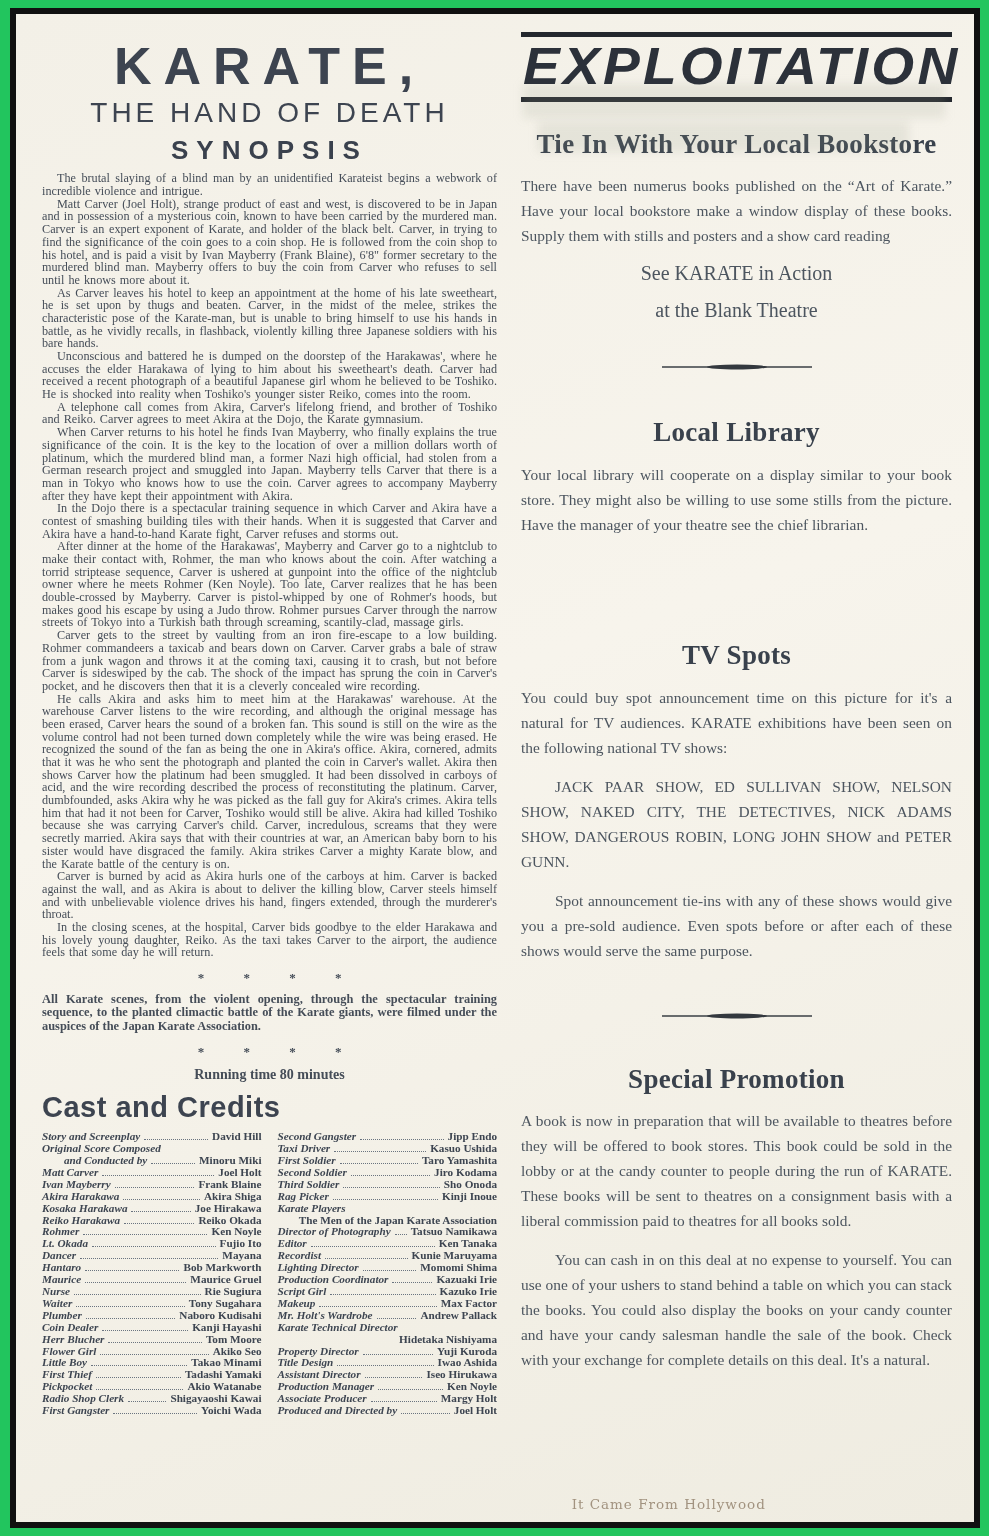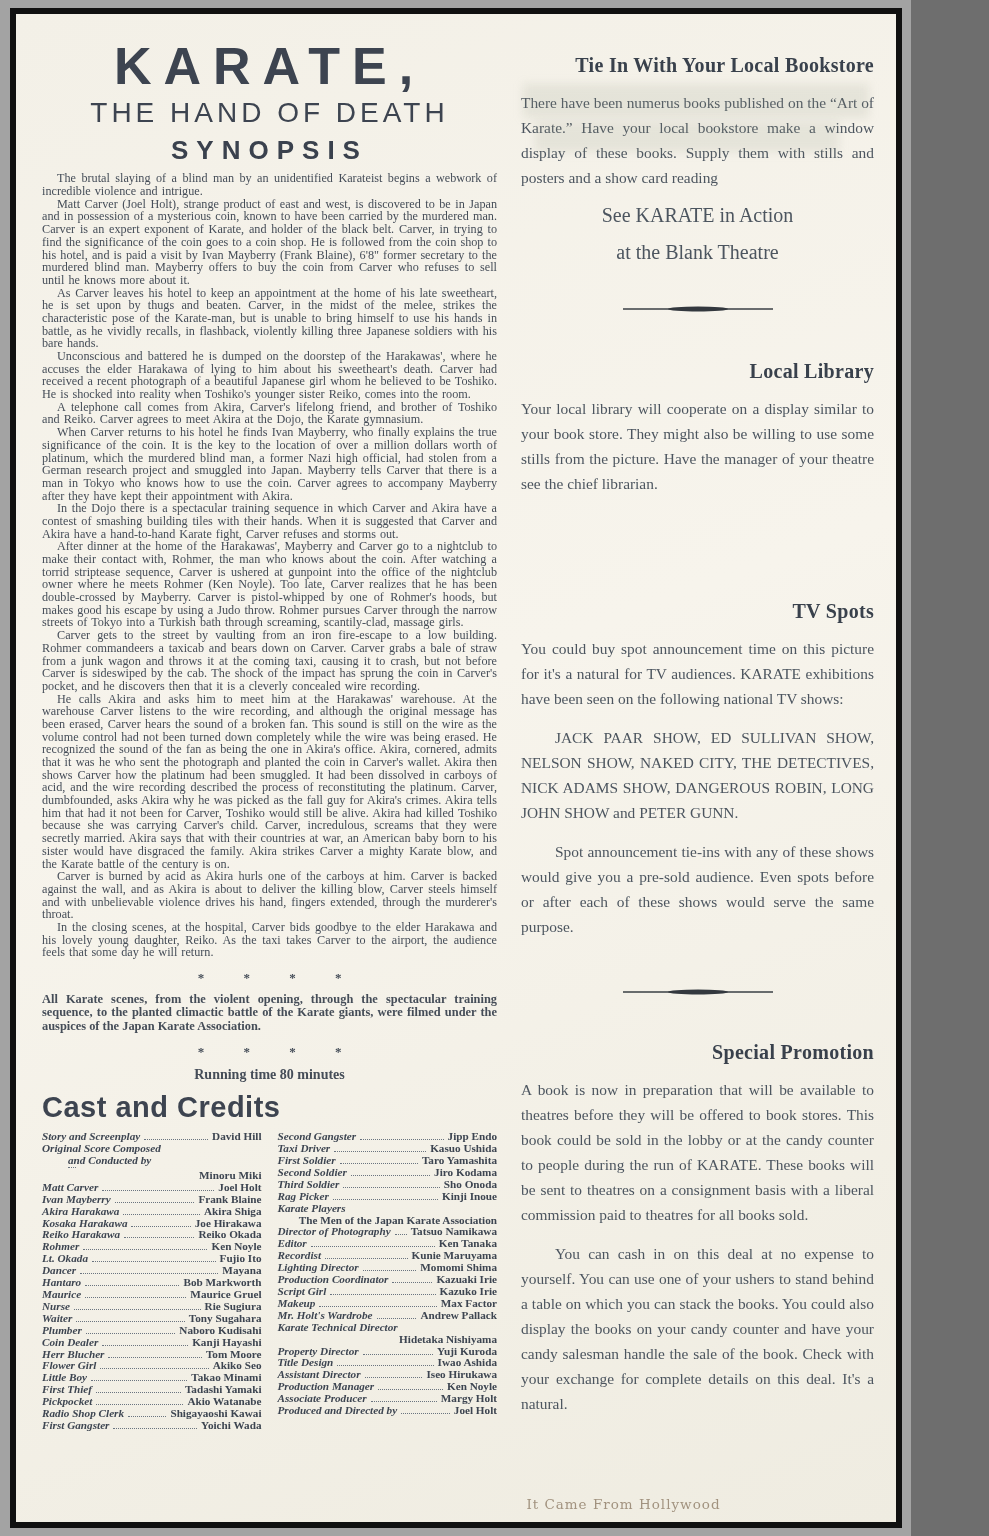--- a/index.html
+++ b/index.html
@@ -1,16 +1,16 @@
 <!DOCTYPE html>
 <html lang="en"><head>
 <meta charset="utf-8">
 <style>
   html,body{margin:0;padding:0;background:#6e6e6e;}
-  .scan{position:relative;width:911px;height:1536px;background:#a3a3a3;overflow:hidden;
+  .scan{position:relative;width:989px;height:1536px;background:#22c55e;overflow:hidden;
         font-family:"Liberation Serif", serif;}
   .page{position:absolute;left:10px;top:8px;right:9px;bottom:8px;
         border:6px solid #101010;
         background:linear-gradient(160deg,#f3f0e7 0%,#f7f4ec 45%,#efece1 100%);
         box-sizing:border-box;
         padding:12px 22px 16px 26px;
         display:flex;gap:24px;overflow:hidden;}
 
   
   .col-left{flex:0 0 455px;width:455px;color:#434b56;}
@@ -29,34 +29,34 @@
         color:#454d58;}
   .runtime{text-align:center;font-weight:bold;font-size:14px;color:#454d58;margin-top:9px;}
   .cast-head{font-family:"Liberation Sans",sans-serif;font-weight:bold;font-size:29px;line-height:1;
         color:#3d4450;margin:10px 0 9px;letter-spacing:0.5px;}
   .cast-cols{display:flex;gap:16px;}
   .cast-col{flex:1;font-size:11.2px;color:#3d4551;}
   .cast-row{display:flex;align-items:baseline;line-height:11.9px;}
   .cast-role{font-style:italic;font-weight:bold;white-space:nowrap;}
   .cast-name{font-weight:bold;white-space:nowrap;margin-left:auto;}
   .cast-leader{flex:1 1 auto;min-width:8px;border-bottom:1.6px dotted #6a7480;margin:0 4px 2px;}
-  .cast-row.indent{padding-left:22px;flex-direction:column;}
+  .cast-row.indent{padding-left:22px;}
   .cast-row.nameline{justify-content:center;}
 
   
   .col-right{flex:1;position:relative;color:#4c555f;}
   .ghost{position:absolute;background:rgba(148,158,138,0.16);filter:blur(5px);pointer-events:none;}
   .ghost1{left:2px;top:58px;width:98%;height:34px;}
   .ghost2{left:4%;top:96px;width:86%;height:30px;}
   .masthead{margin-top:6px;}
   .mast-rule{height:5px;background:#23272d;}
   .mast-text{font-family:"Liberation Sans",sans-serif;font-weight:bold;font-style:italic;
         font-size:52px;line-height:1.05;letter-spacing:3px;color:#2c313a;
         transform:scaleX(1.06);transform-origin:left center;white-space:nowrap;padding:2px 0 3px 2px;}
-  .sec-head{font-size:20px;font-weight:bold;text-align:right;color:#39414c;line-height:1.1;
+  .sec-head{font-size:27px;font-weight:bold;text-align:center;color:#39414c;line-height:1.1;
         margin:0 0 14px;letter-spacing:0.3px;}
   .r-para{margin:0 0 10px;font-size:15.4px;line-height:25px;text-align:justify;color:#4c555f;}
   .r-para.indent{text-indent:34px;}
   .centered-line{text-align:center;font-size:20px;color:#4c555f;margin-top:14px;}
   .spindle{display:block;margin:0 auto;}
   .sec-bookstore{margin-top:28px;}
   .sp1{margin:40px auto 0;}
   .sec-library{margin-top:46px;}
   .sec-tv{margin-top:104px;}
   .sec-tv .r-para{margin-bottom:14px;}
@@ -402,20 +402,25 @@
             </div>
 
         </div>
       </div>
     </div>
 
     <div class="col-right">
       <div class="ghost ghost1"></div>
       <div class="ghost ghost2"></div>
 
+      <div class="masthead">
+        <div class="mast-rule"></div>
+        <div class="mast-text">EXPLOITATION</div>
+        <div class="mast-rule"></div>
+      </div>
 
       <div class="sec-bookstore">
         <h3 class="sec-head">Tie In With Your Local Bookstore</h3>
         <div>
           <p class="r-para">There have been numerus books published on the “Art of Karate.” Have your local bookstore make a window display of these books. Supply them with stills and posters and a show card reading</p>
         </div>
         <div class="centered-line">See KARATE in Action</div>
         <div class="centered-line">at the Blank Theatre</div>
       </div>
 

